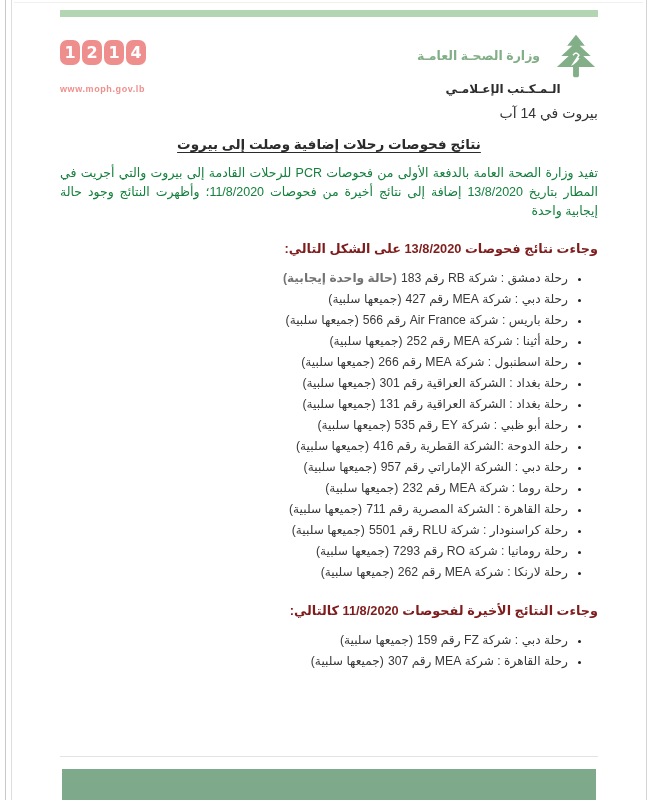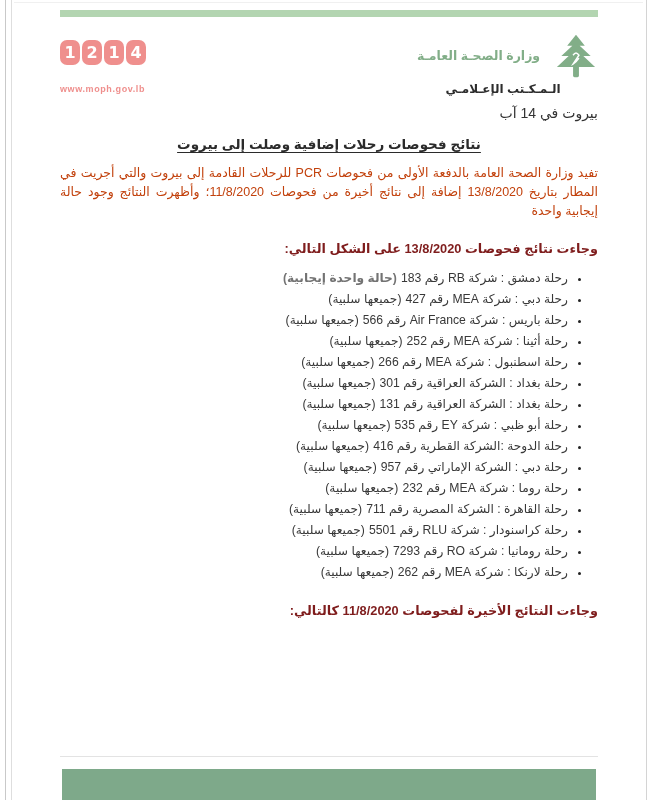--- a/index.html
+++ b/index.html
@@ -46,21 +46,21 @@
   .website { margin-top:19px; color:var(--hotline-pink,#ef8f8d); font-size:9px; font-weight:bold; letter-spacing:.6px; direction:ltr; text-align:left; }
 
   .dateline { margin-top:9px; text-align:right; font-size:14px; color:#333; }
 
   .doc-title {
     margin-top:15px; text-align:center; font-weight:bold; font-size:13.5px; color:#2b2b2b;
     text-decoration:underline; text-underline-offset:3px;
   }
 
   .intro {
-    margin-top:12px; font-size:12.5px; line-height:19px; text-align:justify; color:#c2410c;
+    margin-top:12px; font-size:12.5px; line-height:19px; text-align:justify; color:#15803d;
   }
 
   .sec-heading { margin-top:20px; font-weight:bold; font-size:12.8px; color:#7f1d1d; text-align:right; }
 
   ul.flights { margin-top:12px; list-style:disc; padding-right:30px; }
   ul.flights li { font-size:12.2px; line-height:21px; color:#383838; }
   ul.flights li::marker { color:#222; font-size:11px; }
   .result { padding-right:4px; }
   .strong { font-weight:bold; color:#737373; }
 
@@ -131,18 +131,22 @@
       <li><span class="route">رحلة دبي : الشركة الإماراتي رقم 957</span><span class="result">(جميعها سلبية)</span></li>
       <li><span class="route">رحلة روما : شركة MEA رقم 232</span><span class="result">(جميعها سلبية)</span></li>
       <li><span class="route">رحلة القاهرة : الشركة المصرية رقم 711</span><span class="result">(جميعها سلبية)</span></li>
       <li><span class="route">رحلة كراسنودار : شركة RLU رقم 5501</span><span class="result">(جميعها سلبية)</span></li>
       <li><span class="route">رحلة رومانيا : شركة RO رقم 7293</span><span class="result">(جميعها سلبية)</span></li>
       <li><span class="route">رحلة لارنكا : شركة MEA رقم 262</span><span class="result">(جميعها سلبية)</span></li>
     </ul>
 
     <div class="sec-heading">وجاءت النتائج الأخيرة لفحوصات 11/8/2020 كالتالي:</div>
 
+    <ul class="flights">
+      <li><span class="route">رحلة دبي : شركة FZ رقم 159</span><span class="result">(جميعها سلبية)</span></li>
+      <li><span class="route">رحلة القاهرة : شركة MEA رقم 307</span><span class="result">(جميعها سلبية)</span></li>
+    </ul>
 
   </div>
 
   <div class="footer-rule"></div>
   <div class="footerbar"></div>
 </div>
 
 </body></html>

